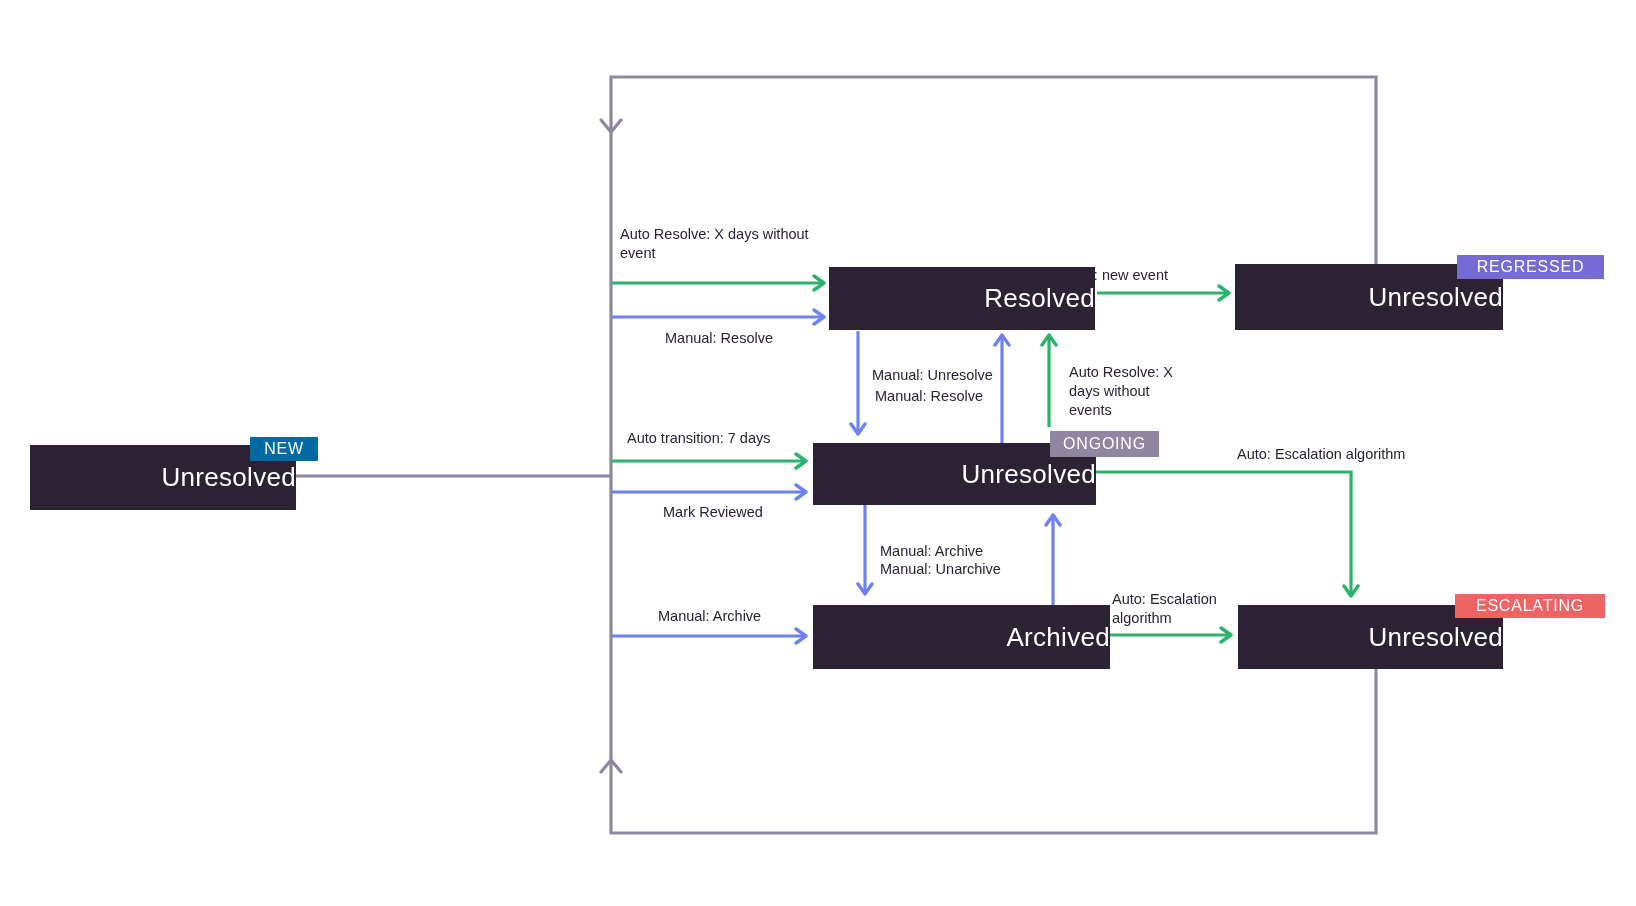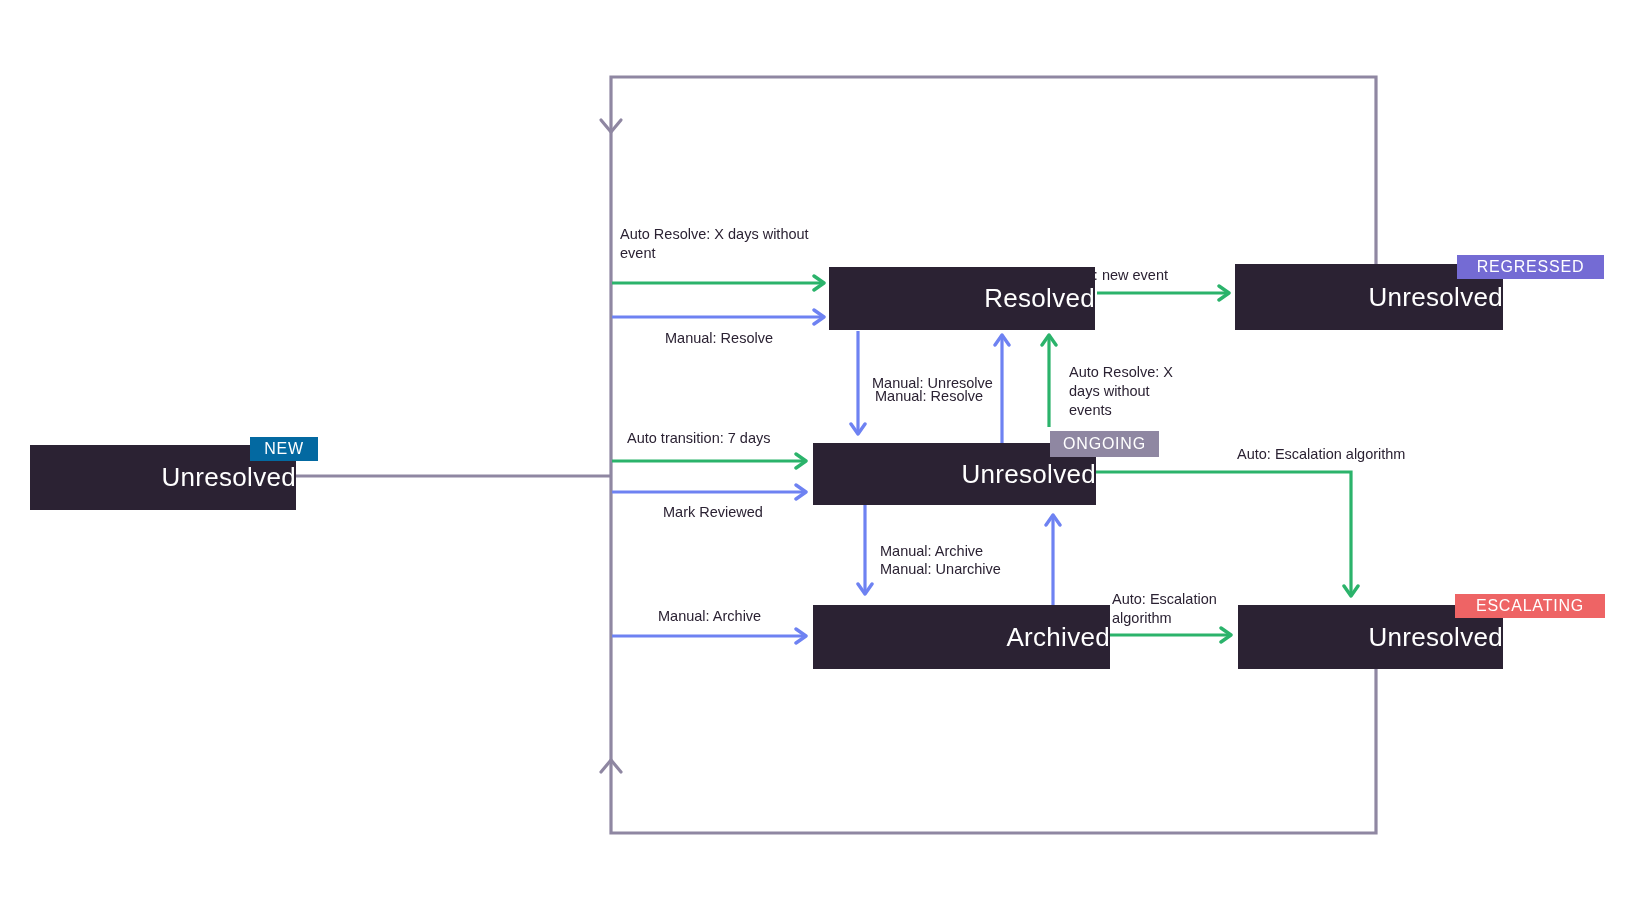--- a/index.html
+++ b/index.html
@@ -54,21 +54,21 @@
   .box-new        { left: 30px;   top: 445px; width: 266px; height: 65px; }
   .box-resolved   { left: 829px;  top: 267px; width: 266px; height: 63px; }
   .box-regressed  { left: 1235px; top: 264px; width: 268px; height: 66px; }
   .box-ongoing    { left: 813px;  top: 443px; width: 283px; height: 62px; }
   .box-archived   { left: 813px;  top: 605px; width: 297px; height: 64px; }
   .box-escalating { left: 1238px; top: 605px; width: 265px; height: 64px; }
 
   .lbl-auto-resolve-top     { left: 620px;  top: 225px; }
   .lbl-manual-resolve-top   { left: 665px;  top: 329px; }
   .lbl-auto-new-event       { left: 1064px; top: 266px; }
-  .lbl-manual-unresolve-mid { left: 872px;  top: 366px; margin-top: 8px; }
+  .lbl-manual-unresolve-mid { left: 872px;  top: 366px; }
   .lbl-manual-resolve-mid   { left: 875px;  top: 387px; }
   .lbl-auto-resolve-right   { left: 1069px; top: 363px; }
   .lbl-auto-transition      { left: 627px;  top: 429px; }
   .lbl-mark-reviewed        { left: 663px;  top: 503px; }
   .lbl-auto-escalation-right{ left: 1237px; top: 445px; }
   .lbl-manual-archive-mid   { left: 880px;  top: 542px; }
   .lbl-manual-unarchive-mid { left: 880px;  top: 560px; }
   .lbl-manual-archive-left  { left: 658px;  top: 607px; }
   .lbl-auto-escalation-bottom { left: 1112px; top: 590px; }
 </style>

